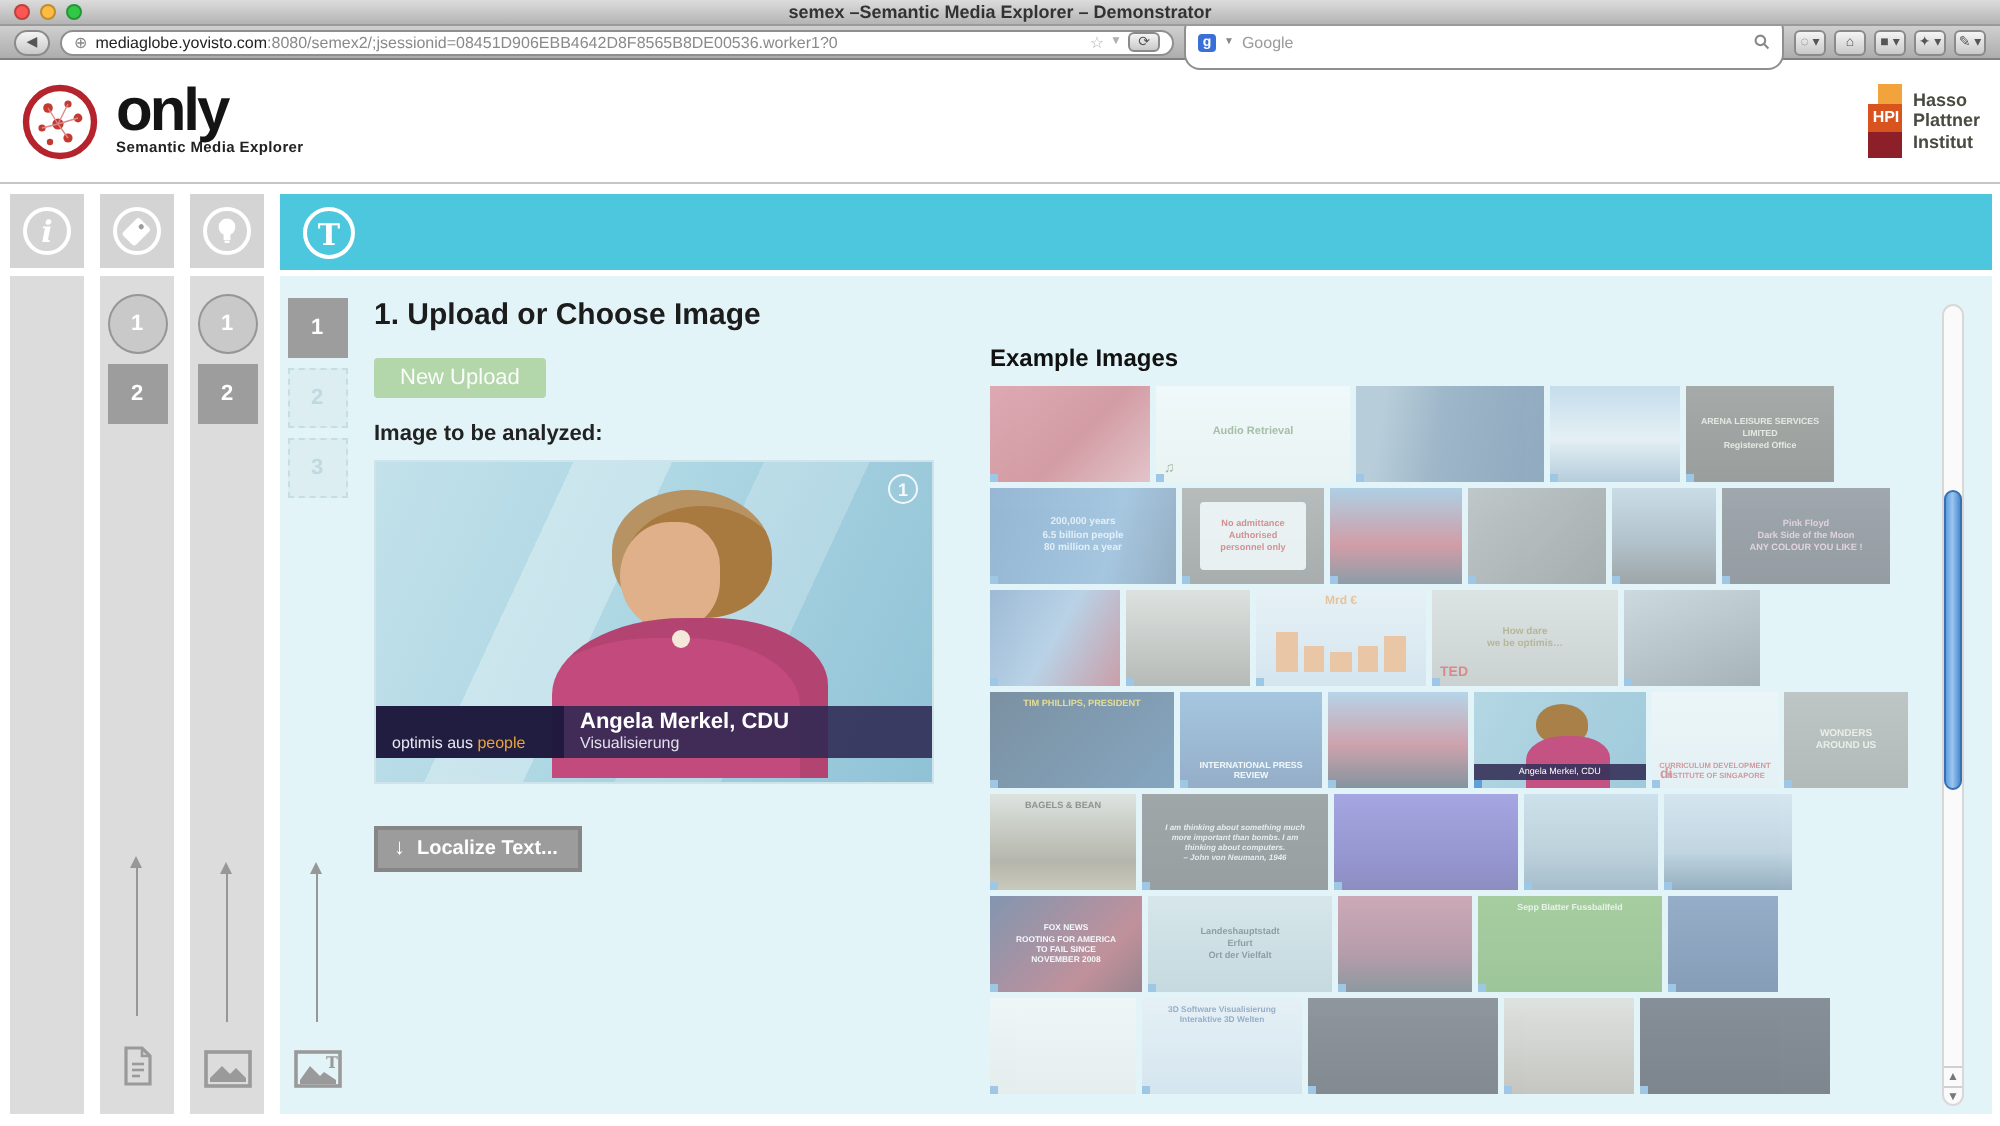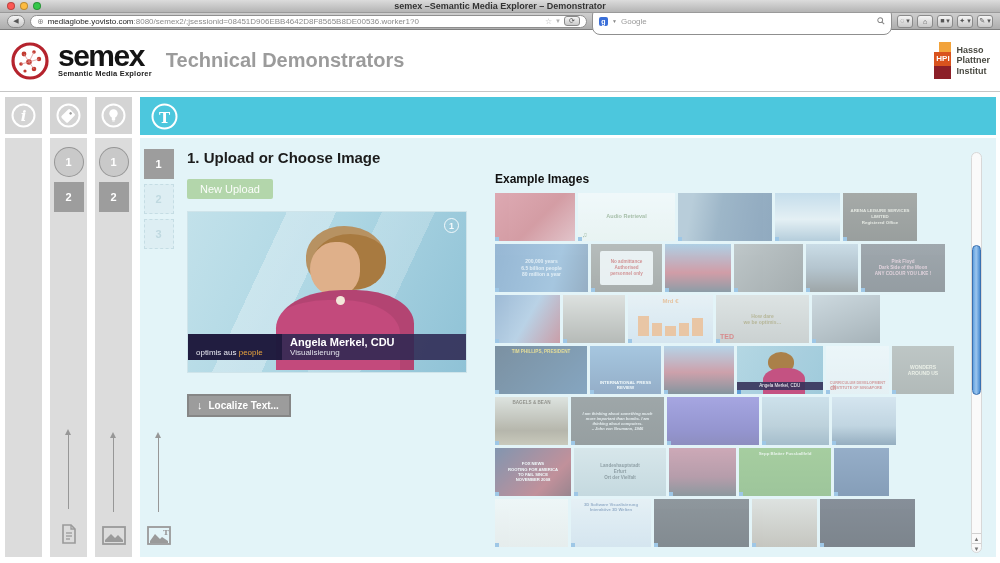--- a/index.html
+++ b/index.html
@@ -195,25 +195,24 @@
       </g>
       <g stroke="#d88" stroke-width=".7">
         <line x1="14" y1="13" x2="19" y2="21"></line>
           <line x1="24" y1="11" x2="19" y2="21"></line>
         <line x1="29" y1="18" x2="19" y2="21"></line>
           <line x1="19" y1="21" x2="24" y2="28"></line>
         <line x1="11" y1="23" x2="19" y2="21"></line>
       </g>
     </svg>
     <div class="logo-txt">
-      <div class="word">semex</div>
+      <div class="word">only</div>
       <div class="sub">Semantic Media Explorer</div>
     </div>
   </div>
-  <div class="page-title">Technical Demonstrators</div>
   <div class="hpi">
     <div class="hpi-mark">
       <div class="hpi-sq1"></div>
       <div class="hpi-sq2">HPI</div>
       <div class="hpi-sq3"></div>
     </div>
     <div class="hpi-txt">
       <div>Hasso</div>
       <div>Plattner</div>
       <div>Institut</div>
@@ -309,20 +308,21 @@
               <rect x="1" y="1" width="22" height="17" fill="none" stroke="#9a9a9a" stroke-width="1.8"></rect>
               <path d="M3 15 l5-7 5 5 2-2 6 4 v2 h-18 z" fill="#9a9a9a"></path>
               <text x="16" y="9" fill="#9a9a9a" font-size="8" font-weight="bold" font-family="Liberation Sans,sans-serif">T</text>
             </svg>
         </div>
       </div>
 
       <div class="panel-left">
         <div class="step-heading">1. Upload or Choose Image</div>
         <div class="btn-green">New Upload</div>
+        <div class="img-label">Image to be analyzed:</div>
 
         <div class="preview">
           <i class="mk-hair"></i>
           <i class="mk-face"></i>
           <i class="mk-body"></i>
           <i class="mk-collar"></i>
           <div class="ard-logo">1</div>
           <div class="mk-band">
             <div class="mk-band-left">
                 <span><span>optimis aus </span><b>people</b></span>

